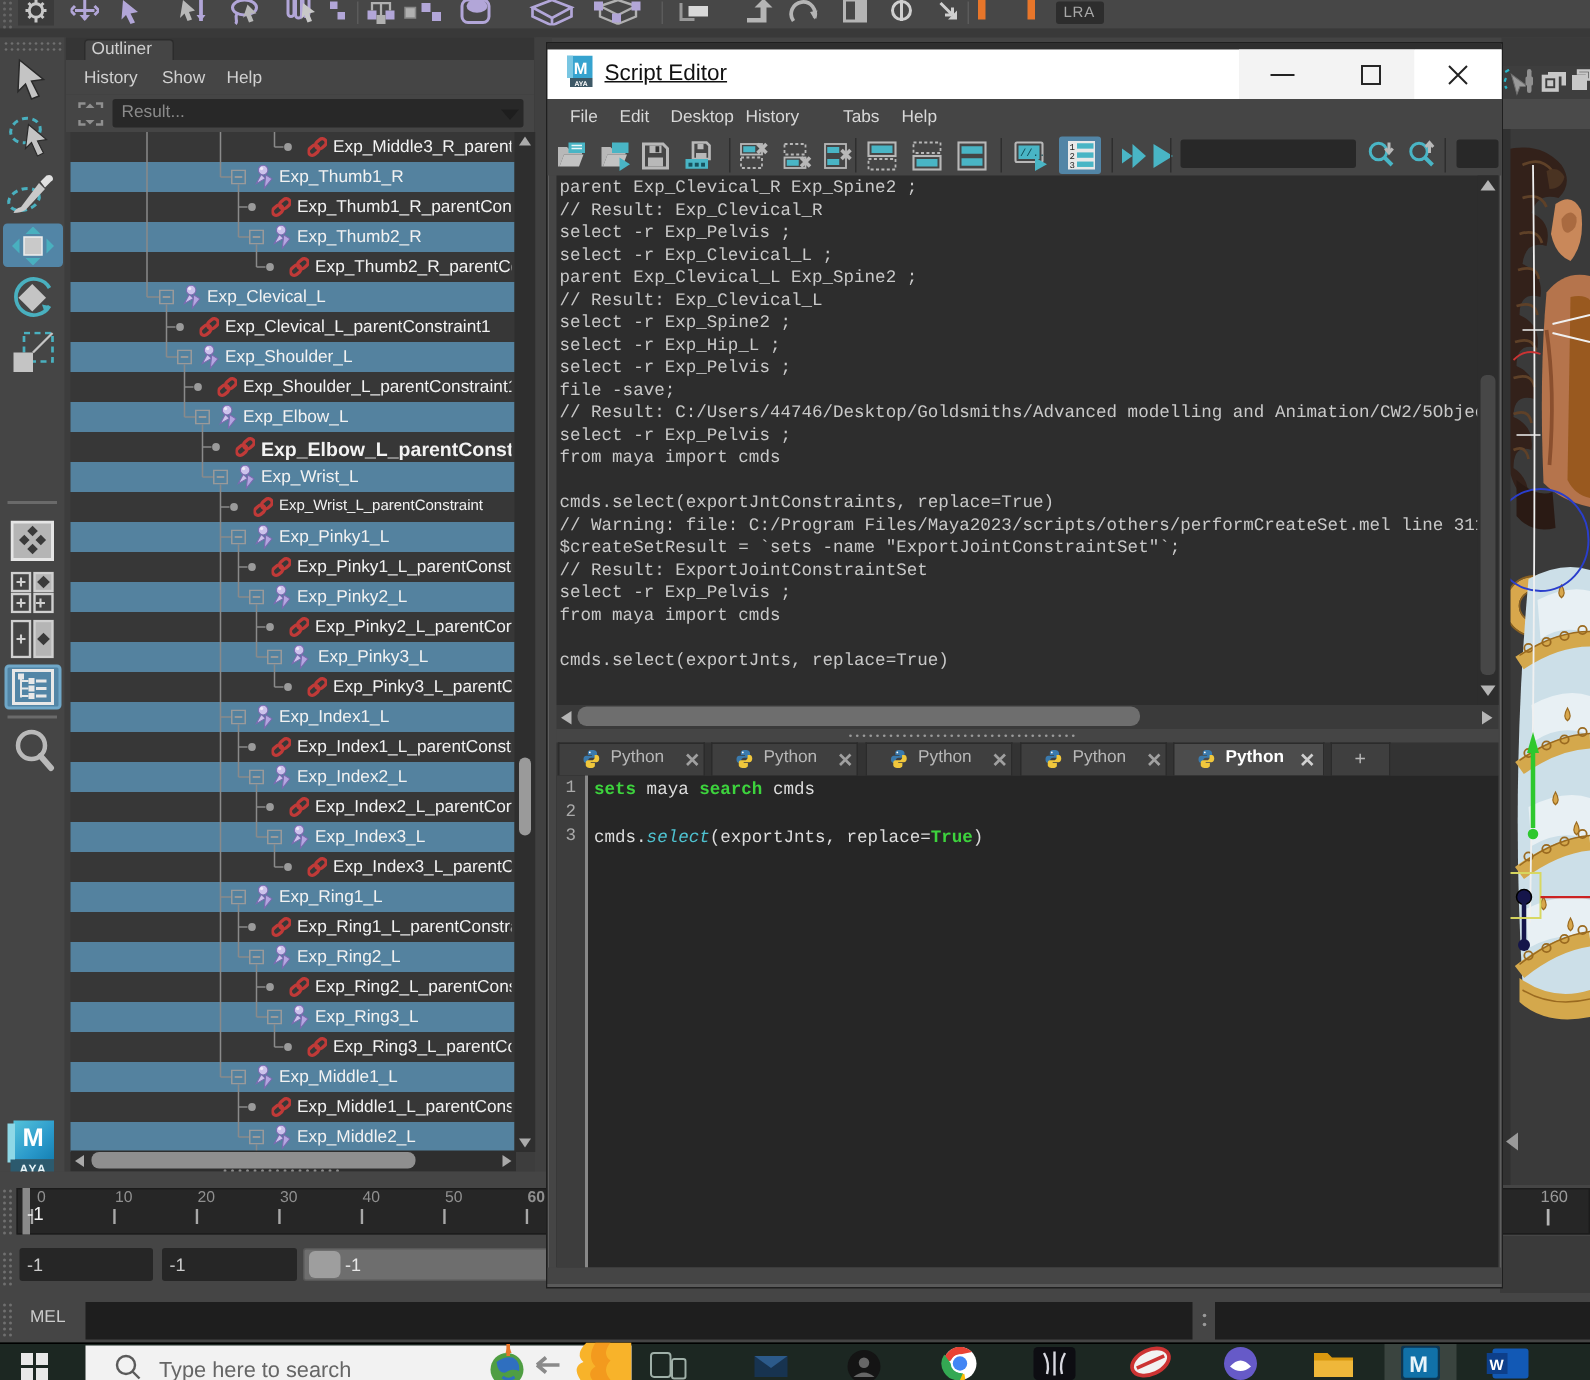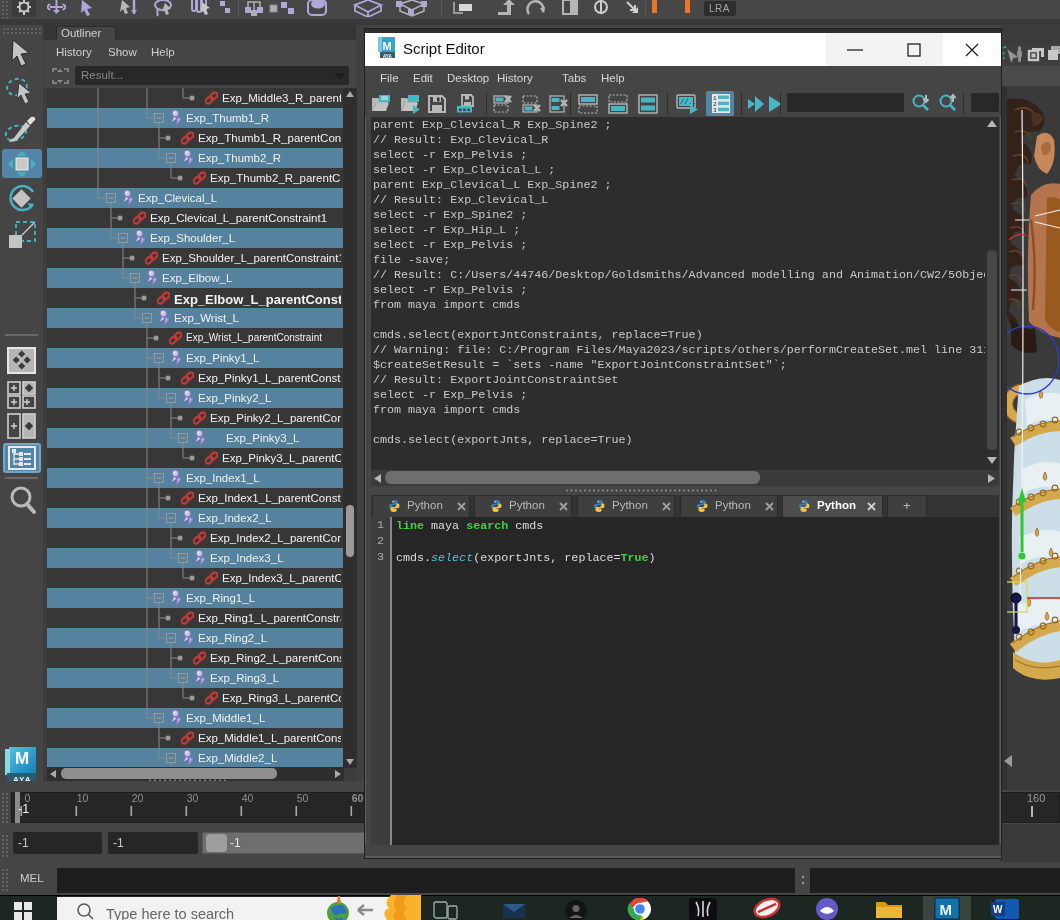--- a/index.html
+++ b/index.html
@@ -539,21 +539,21 @@
     <path d="M2.5 5 h5" stroke="#9a9a9a" stroke-width="1.2"></path>
   </svg>
 <svg style="position:absolute;left:193px;top:430px;" width="13" height="16" viewBox="0 0 13 16">
     <g stroke="#7a6ab0" stroke-width="0.7">
       <path d="M5.2 6.2 L1.8 12.5 L8 9 Z" fill="#ccc2ec"></path>
       <path d="M8.2 6.5 L7.2 15.5 L12.3 9.2 Z" fill="#b4a5e0"></path>
       <circle cx="6.4" cy="3.4" r="3.2" fill="#ccc2ec"></circle>
       <circle cx="5.4" cy="2.4" r="1.1" fill="#efeaf8" stroke="none"></circle>
     </g>
   </svg>
-<div style="position:absolute;left:226px;top:432px;font-size:11.5px;color:#f2f2f2;font-weight:normal;white-space:pre;max-width:131px;overflow:hidden;">Exp_Pinky3_L</div>
+<div style="position:absolute;left:212px;top:432px;font-size:11.5px;color:#f2f2f2;font-weight:normal;white-space:pre;max-width:131px;overflow:hidden;">Exp_Pinky3_L</div>
 <svg style="position:absolute;left:188.5px;top:455px;" width="6" height="6" viewBox="0 0 6 6">
     <circle cx="3" cy="3" r="2.6" fill="#9a9a9a"></circle>
   </svg>
 <svg style="position:absolute;left:205px;top:451px;" width="13" height="14" viewBox="0 0 13 14">
     <g fill="none" stroke="#c03a38" stroke-width="2.2" transform="rotate(-42 6.5 7)">
       <rect x="-0.5" y="4.4" width="7.6" height="5.2" rx="2.6"></rect>
       <rect x="5.9" y="4.4" width="7.6" height="5.2" rx="2.6"></rect>
     </g>
   </svg>
 <div style="position:absolute;left:222px;top:452px;font-size:11.5px;color:#f2f2f2;font-weight:normal;white-space:pre;max-width:119px;overflow:hidden;">Exp_Pinky3_L_parentCo</div>
@@ -1058,21 +1058,21 @@
 <div style="position:absolute;left:365px;top:33px;width:636px;height:33px;background:#ffffff;"></div>
 <div style="position:absolute;left:826px;top:33px;width:117px;height:33px;background:#f3f3f3;"></div>
 <div style="position:absolute;left:943px;top:33px;width:58px;height:33px;background:#ffffff;"></div>
 <svg style="position:absolute;left:377px;top:37px;" width="20" height="22" viewBox="0 0 20 22">
     <rect x="1" y="0" width="17" height="15" fill="#36a3cf"></rect>
     <rect x="1" y="0" width="4" height="15" fill="#79c6e2"></rect>
     <rect x="3" y="15" width="15" height="6" fill="#3d5866"></rect>
     <text x="5.5" y="12.5" font-family="Liberation Sans" font-size="11" font-weight="bold" fill="#fff">M</text>
     <text x="6" y="20.5" font-family="Liberation Sans" font-size="4.5" font-weight="bold" fill="#fff">AYA</text>
   </svg>
-<div style="position:absolute;left:403px;top:40px;font-size:15px;color:#111111;font-weight:normal;white-space:pre;">Script Editor</div>
+<div style="position:absolute;left:403px;top:40px;font-size:15px;color:#111111;font-weight:normal;white-space:pre;text-decoration:underline;">Script Editor</div>
 <svg style="position:absolute;left:845px;top:45px;" width="20" height="10" viewBox="0 0 20 10">
     <path d="M2 5 H18" stroke="#222" stroke-width="1.3"></path>
   </svg>
 <svg style="position:absolute;left:905px;top:41px;" width="18" height="18" viewBox="0 0 18 18">
     <rect x="3" y="3" width="12" height="12" fill="none" stroke="#222" stroke-width="1.3"></rect>
   </svg>
 <svg style="position:absolute;left:963px;top:41px;" width="18" height="18" viewBox="0 0 18 18">
     <path d="M3 3 L15 15 M15 3 L3 15" stroke="#222" stroke-width="1.3"></path>
   </svg>
 <div style="position:absolute;left:365px;top:66px;width:636px;height:24px;background:#454545;"></div>
@@ -1328,16 +1328,16 @@
     <path d="M2 2 L9 9 M9 2 L2 9" stroke="#d0d0d0" stroke-width="1.8"></path>
   </svg>
 <div style="position:absolute;left:887px;top:495px;width:40px;height:22px;background:#3f3f3f;border:1px solid #2b2b2b;border-bottom:none;"></div>
 <div style="position:absolute;left:903px;top:498px;font-size:13px;color:#b8b8b8;font-weight:normal;white-space:pre;">+</div>
 <div style="position:absolute;left:371px;top:517px;width:628px;height:328px;background:#262626;"></div>
 <div style="position:absolute;left:371px;top:517px;width:19px;height:328px;background:#3d3d3d;"></div>
 <div style="position:absolute;left:390px;top:517px;width:2px;height:328px;background:#888888;"></div>
 <div class="mono" style="position:absolute;left:368px;top:518px;width:16px;text-align:right;font-size:11.7px;color:#aaaaaa;">1</div>
 <div class="mono" style="position:absolute;left:368px;top:534px;width:16px;text-align:right;font-size:11.7px;color:#aaaaaa;">2</div>
 <div class="mono" style="position:absolute;left:368px;top:550px;width:16px;text-align:right;font-size:11.7px;color:#aaaaaa;">3</div>
-<div class="mono" style="position:absolute;left:396px;top:518px;font-size:11.7px;line-height:16px;color:#dcdcdc;white-space:pre;"><span style="color:#3dd33d;font-weight:bold">line</span> maya <span style="color:#3dd33d;font-weight:bold">search</span> cmds
+<div class="mono" style="position:absolute;left:396px;top:518px;font-size:11.7px;line-height:16px;color:#dcdcdc;white-space:pre;"><span style="color:#3dd33d;font-weight:bold">sets</span> maya <span style="color:#3dd33d;font-weight:bold">search</span> cmds
 
 cmds.<span style="color:#4fc3d1;font-style:italic">select</span>(exportJnts, replace=<span style="color:#3dd33d;font-weight:bold">True</span>)</div>
 <div style="position:absolute;left:365px;top:845px;width:636px;height:13px;background:#454545;"></div>
 <div style="position:absolute;left:365px;top:856px;width:636px;height:2px;background:#5a5a5a;"></div>
 </body></html>

